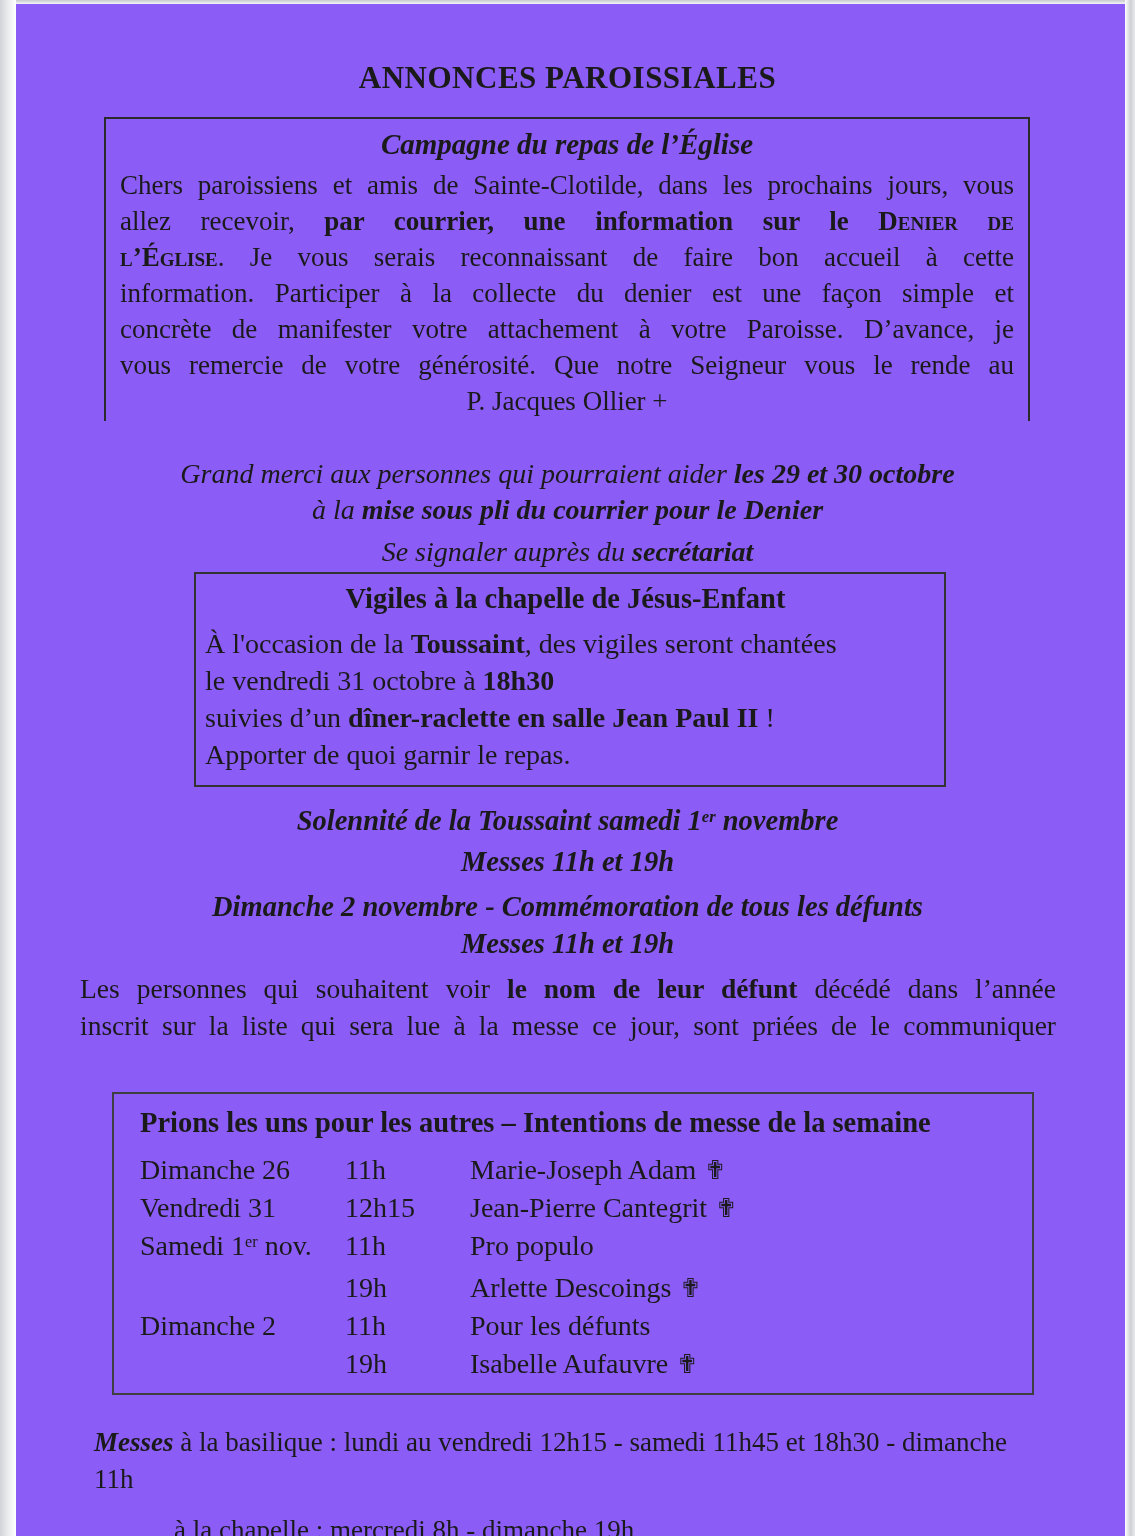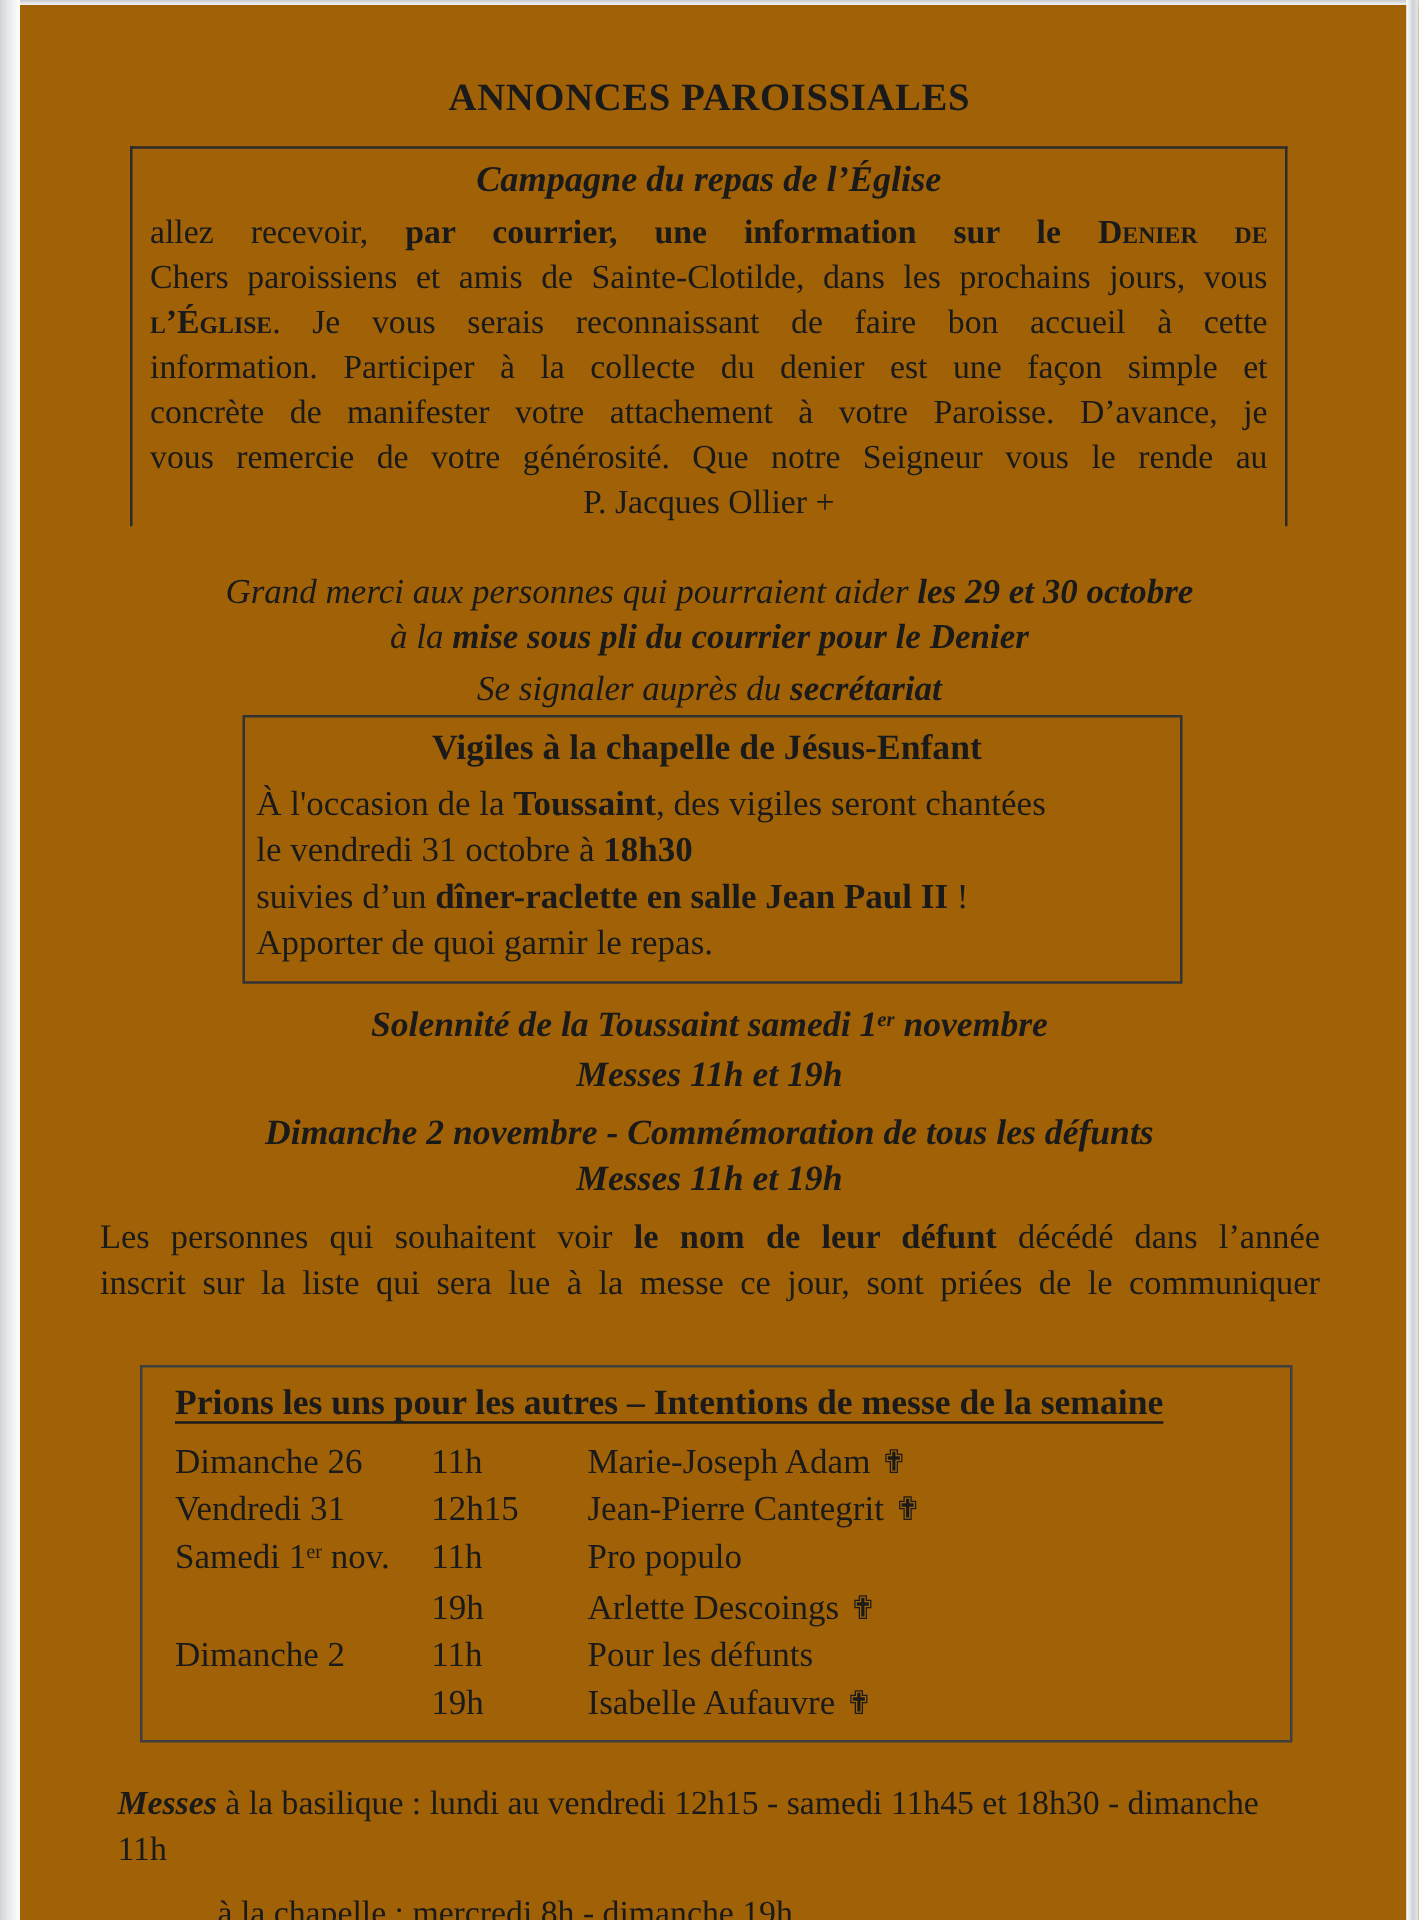--- a/index.html
+++ b/index.html
@@ -1,20 +1,20 @@
 <!DOCTYPE html>
 <html><head>
 <meta charset="utf-8">
 <style>
   html,body{margin:0;padding:0;background:#ffffff;}
   .page{
     position:relative;
     width:1135px;
     height:1536px;
-    background:#a16207;
+    background:#8b5cf6;
     color:#1a1a1a;
     font-family:"Liberation Serif","DejaVu Serif",serif;
     overflow:hidden;
   }
   
   .edge-left{position:absolute;left:0;top:0;width:16px;height:100%;
     background:linear-gradient(to right,#d2d3d8 0%,#e9eaec 45%,#ffffff 100%);}
   .edge-top{position:absolute;left:0;top:0;width:100%;height:4px;
     background:linear-gradient(to bottom,#c9cacf,#f4f4f6);}
   .edge-right{position:absolute;right:0;top:0;width:10px;height:100%;
@@ -66,21 +66,21 @@
     font-size:27.5px;line-height:37px;}
   .para .jl{font-size:27.5px;line-height:37px;}
 
   
   .box3{
     position:absolute;left:112px;top:1092px;width:922px;box-sizing:border-box;
     border:2px solid #3f3f3f;
     padding:10px 20px 10px 26px;
   }
   .box3-title{font-weight:bold;font-size:28.5px;line-height:38px;
-    text-decoration:underline;text-decoration-thickness:2px;text-underline-offset:6px;
+    text-decoration-thickness:2px;text-underline-offset:6px;
     margin-bottom:9px;white-space:nowrap;}
   .t-row{display:flex;font-size:28px;line-height:37px;}
   .t-day{width:205px;flex:none;}
   .t-time{width:125px;flex:none;}
   .t-name{flex:1;}
   .cross{font-family:"DejaVu Sans",sans-serif;margin-left:8px;font-size:26px;}
 
   .footer{position:absolute;left:94px;top:1424px;width:950px;
     font-size:27px;line-height:37px;}
   .footer-l2{margin-left:80px;margin-top:14px;}
@@ -90,22 +90,22 @@
 
 <div class="page">
   <div class="edge-top"></div>
   <div class="edge-left"></div>
   <div class="edge-right"></div>
 
   <div class="main-title">ANNONCES PAROISSIALES</div>
 
   <div class="box1">
     <div class="box1-title">Campagne du repas de l’Église</div>
+    <div class="jl">Chers paroissiens et amis de Sainte-Clotilde, dans les prochains jours, vous</div>
     <div class="jl"><span>allez recevoir, </span><span class="b">par courrier, une information sur le </span><span class="sc">Denier de</span></div>
-    <div class="jl">Chers paroissiens et amis de Sainte-Clotilde, dans les prochains jours, vous</div>
     <div class="jl"><span class="sc">l’Église</span><span>. Je vous serais reconnaissant de faire bon accueil à cette</span></div>
     <div class="jl">information. Participer à la collecte du denier est une façon simple et</div>
     <div class="jl">concrète de manifester votre attachement à votre Paroisse. D’avance, je</div>
     <div class="jl">vous remercie de votre générosité. Que notre Seigneur vous le rende au</div>
     <div class="sig">P. Jacques Ollier +</div>
   </div>
 
   <div class="thanks">
     <div><span>Grand merci aux personnes qui pourraient aider </span><span class="bi">les 29 et 30 octobre</span></div>
     <div><span>à la </span><span class="bi">mise sous pli du courrier pour le Denier</span></div>

